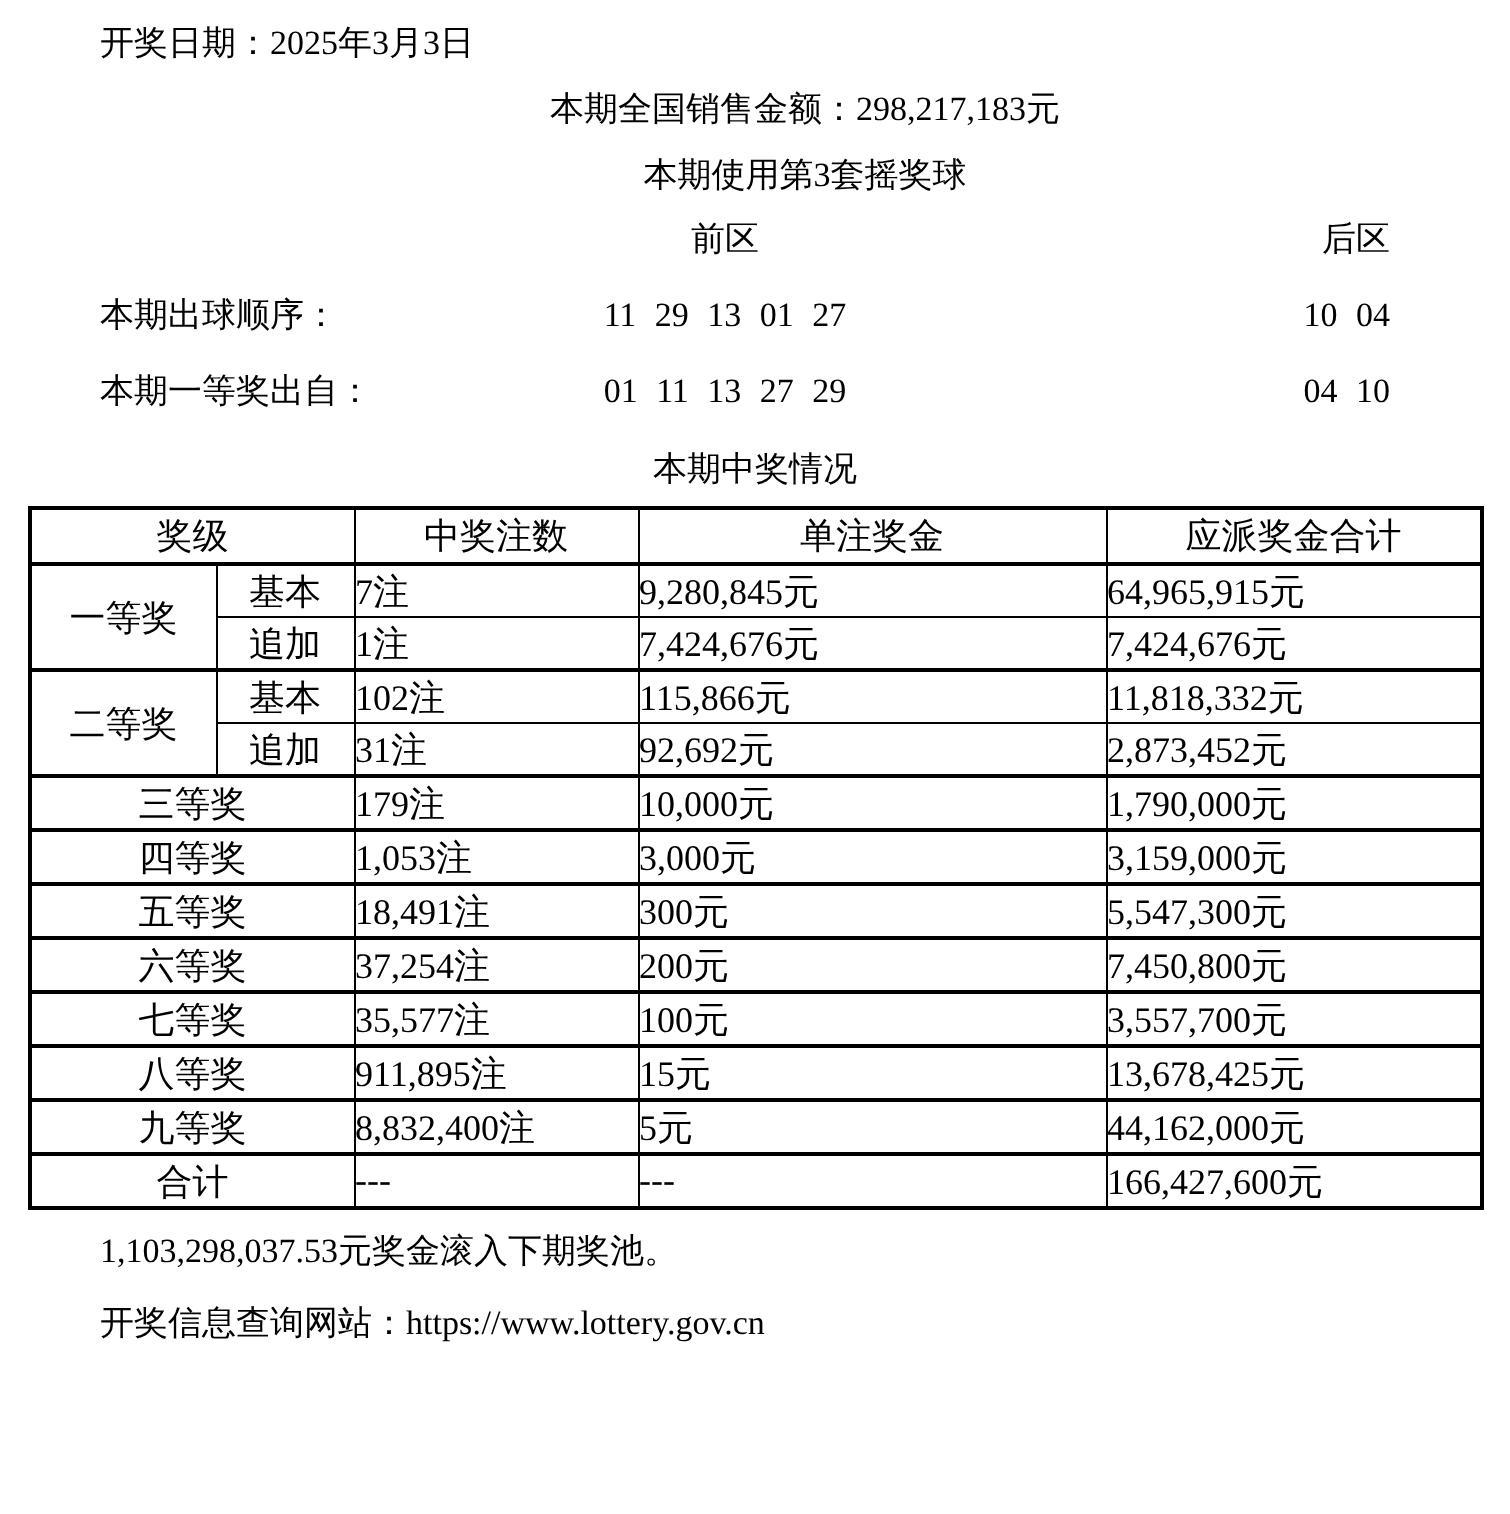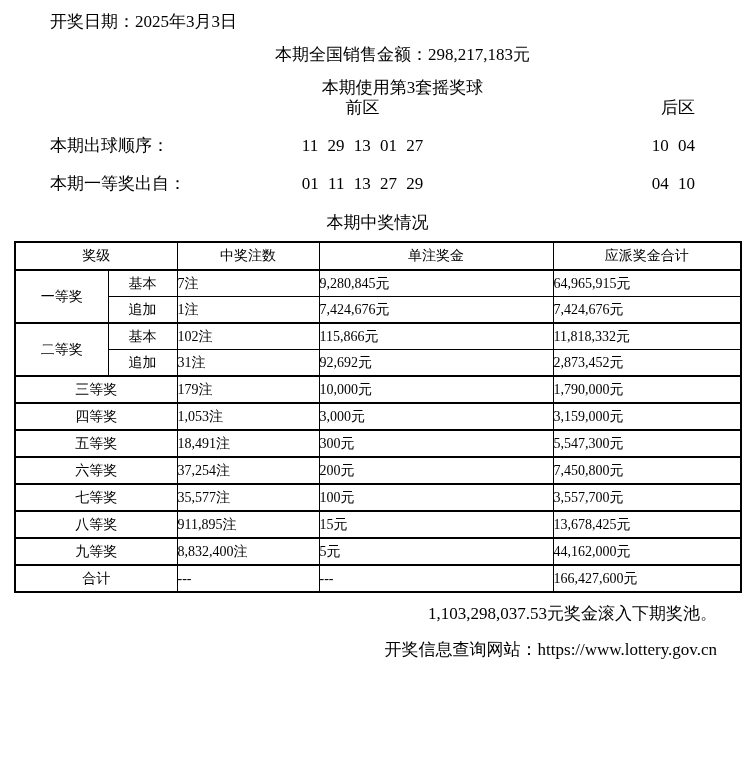--- a/index.html
+++ b/index.html
@@ -10,21 +10,21 @@
     color:#000000;
     font-family:"Liberation Serif","DejaVu Serif",serif;
     font-size:17px;
     overflow:hidden;
     box-sizing:border-box;
     padding-top:12px;
   }
   .info-line{margin:0 0 0 50px;line-height:20px;}
   .info-line + .info-line{margin-top:13px;text-align:center;}
 
-  .zones{display:grid;grid-template-columns:50px 195px 235px 40px 175px;margin-top:0;}
+  .zones{display:grid;grid-template-columns:50px 195px 235px 40px 175px;margin-top:12px;}
   .zones .zrow{display:contents;}
   .zones div{height:38px;line-height:19px;}
   .zone-head{text-align:center;}
   .zrow-label{grid-column:2;}
   .zone-front{grid-column:3;text-align:center;}
   .zone-back{grid-column:5;text-align:right;}
   .nums{white-space:pre;word-spacing:5px;}
 
   .table-title{text-align:center;line-height:22px;margin:0;}
 
@@ -32,33 +32,33 @@
     border-collapse:collapse;
     table-layout:fixed;
     margin:7px 0 0 14px;
     width:726px;
     border:2px solid #000;
   }
   table.prize th,table.prize td{
     border:1px solid #000;
     padding:0;
     font-weight:normal;
-    font-size:14px;
+    font-size:18px;
     overflow:hidden;
   }
   table.prize th{height:26px;text-align:center;}
   table.prize td{height:25px;}
   .c-center{text-align:center;}
   .c-num{text-align:left;padding-right:10px !important;}
   tr.group-start td{border-top:2px solid #000;}
   thead tr th{border-bottom:2px solid #000;}
 
   .footer p{line-height:30px;}
   .f-origin{margin:6px 38px 0 5px;text-indent:45px;}
-  .f-line{margin:6px 38px 0 5px;text-indent:45px;text-align:right;}
+  .f-line{margin:6px 38px 0 5px;text-indent:45px;}
 </style>
 </head>
 <body>
 
 <div class="page">
 
   <p class="info-line">开奖日期：2025年3月3日</p>
   <p class="info-line">本期全国销售金额：298,217,183元</p>
   <p class="info-line">本期使用第3套摇奖球</p>
 

